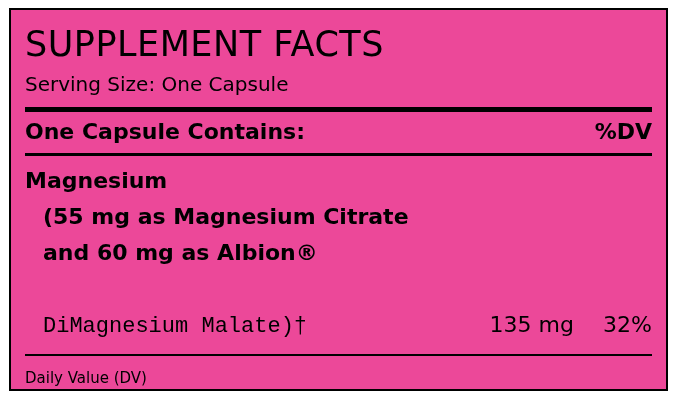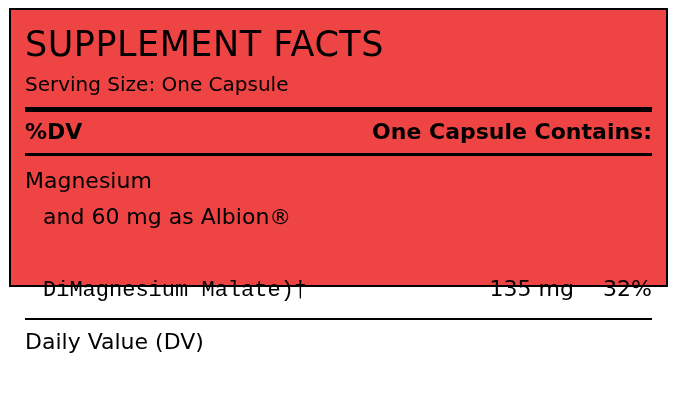--- a/index.html
+++ b/index.html
@@ -12,24 +12,24 @@
     height: 400px;
     font-family: "DejaVu Sans", "Liberation Sans", sans-serif;
     color: #000000;
     overflow: hidden;
   }
   .panel {
     position: absolute;
     left: 9px;
     top: 8px;
     width: 659px;
-    height: 279px;
+    height: 383px;
     border: 2px solid #000000;
     box-sizing: border-box;
-    background: #ef4444;
+    background: #ec4899;
   }
   .inner {
     position: absolute;
     left: 14px;
     top: 10px;
     right: 14px;
     bottom: 6px;
   }
   .title {
     font-size: 35px;
@@ -62,20 +62,21 @@
     line-height: 30px;
     padding: 5px 0 6px 0;
   }
   .nutrient-block {
     padding-top: 7px;
     font-size: 22px;
     line-height: 36px;
   }
   .nutrient-line {
     white-space: nowrap;
+    font-weight: bold;
   }
   .indent {
     padding-left: 18px;
   }
   .amount-row {
     display: flex;
     align-items: baseline;
     white-space: nowrap;
   }
   .amount-row .name {
@@ -95,47 +96,48 @@
     flex: 0 0 auto;
     text-align: right;
     min-width: 62px;
     margin-top: 36px;
   }
   .footer-rule {
     border-top: 2px solid #000000;
     margin-top: 9px;
   }
   .footnote {
-    font-size: 22px;
+    font-size: 15px;
     line-height: 30px;
     padding-top: 7px;
     white-space: nowrap;
   }
 </style>
 </head>
 <body>
 
 <div class="panel">
   <div class="inner">
 
     <h1 class="title">SUPPLEMENT FACTS</h1>
 
     <div class="serving">Serving Size: One Capsule</div>
 
     <div class="rule-thick"></div>
 
     <div class="head-row">
+      <span>One Capsule Contains:</span>
       <span>%DV</span>
-      <span>One Capsule Contains:</span>
     </div>
 
     <div class="rule-medium"></div>
 
     <div class="nutrient-block">
       <div class="nutrient-line">Magnesium</div>
+      <div class="nutrient-line indent">(55 mg as Magnesium Citrate</div>
       <div class="nutrient-line indent">and 60 mg as Albion®</div>
       <div class="amount-row">
         <span class="name">DiMagnesium Malate)†</span>
         <span class="spacer"></span>
         <span class="amount">135 mg</span>
         <span class="dv">32%</span>
       </div>
     </div>
 
     <div class="footer-rule"></div>

